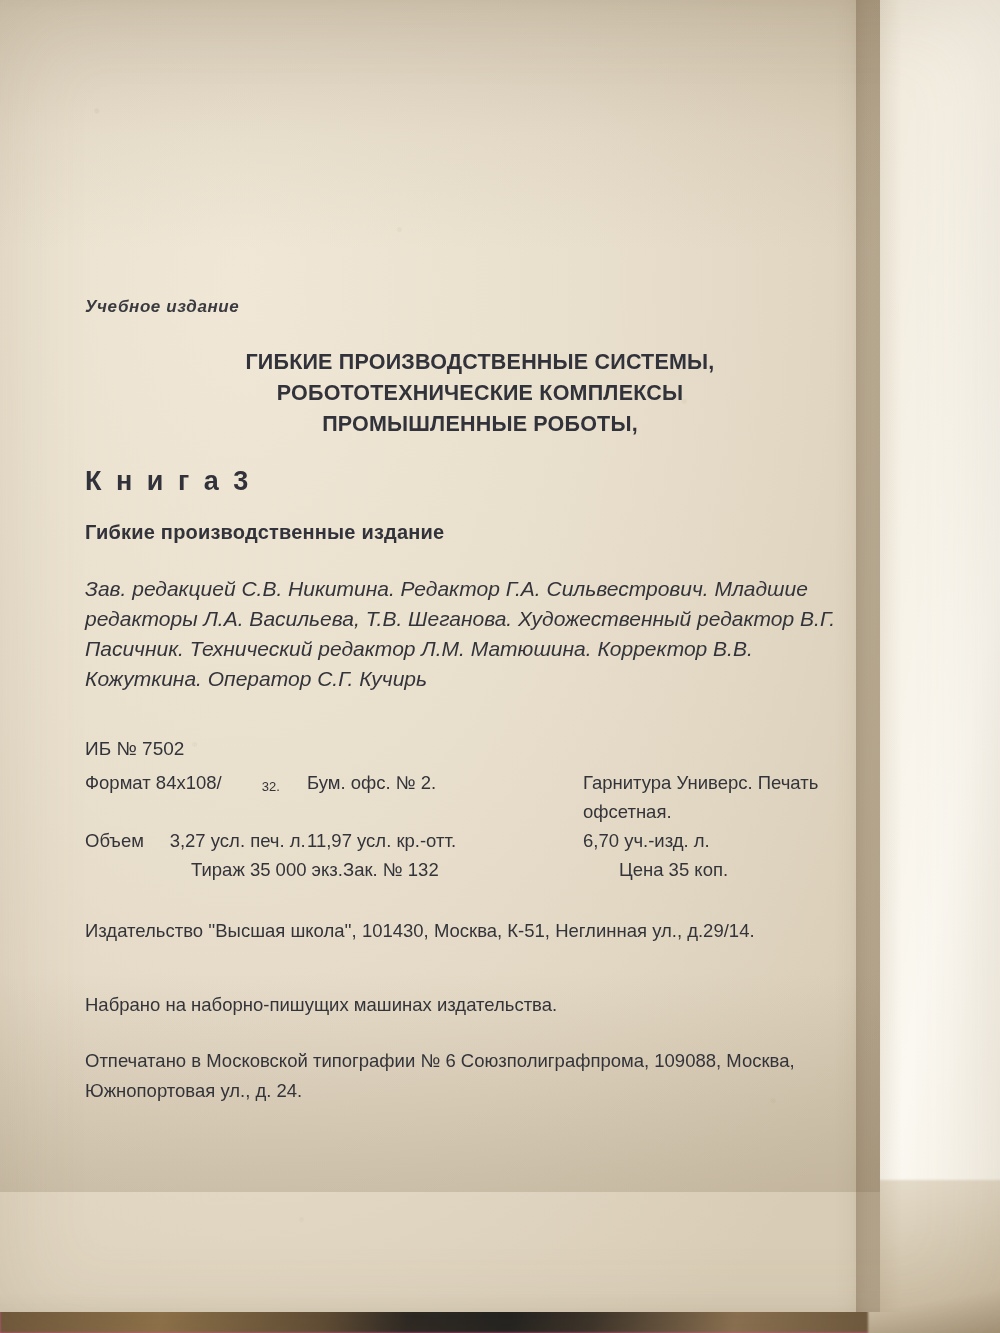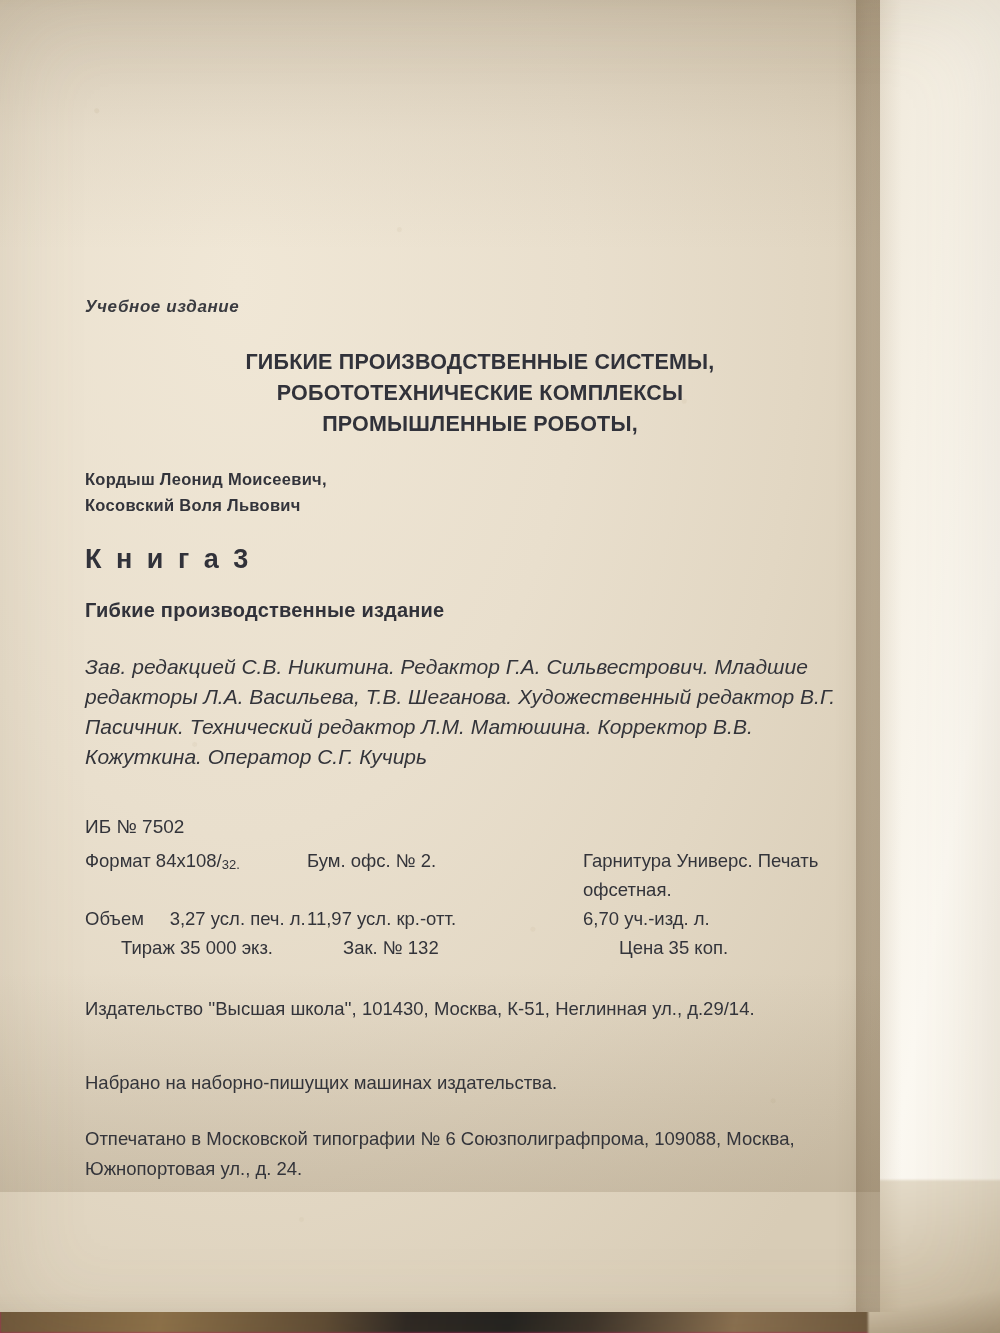--- a/index.html
+++ b/index.html
@@ -12,21 +12,21 @@
     height: 1333px;
     overflow: hidden;
     font-family: "Liberation Sans", sans-serif;
   }
 
   
   .photo {
     position: relative;
     width: 1000px;
     height: 1333px;
-    background: #be185d;
+    background: #ec4899;
     overflow: hidden;
   }
 
   
   .backdrop {
     position: absolute;
     left: 0; right: 0; bottom: 0;
     height: 150px;
     background:
       linear-gradient(100deg, #6a5338 0%, #8d7149 18%, #5d4a33 34%,
@@ -182,26 +182,27 @@
   .specs {
     font-size: 18.5px;
     line-height: 29px;
     color: #33343a;
     margin-bottom: 32px;
   }
   .specs .row { display: flex; }
   .specs .c1 { width: 222px; }
   .specs .c2 { width: 276px; }
   .specs .c3 { flex: 1; }
-  .specs .row.indent .c1 { width: 222px; padding-left: 36px; }
+  .specs .row.indent .c1 { width: 222px; padding-left: 36px; text-align: right; }
   .frac {
     display: inline-block;
     position: relative;
     width: 30px;
     text-align: left;
+    margin-left: 40px;
   }
   .frac sub { font-size: 13px; vertical-align: -2px; }
 
   .publisher {
     font-size: 18.5px;
     line-height: 30px;
     color: #33343a;
     margin-bottom: 28px;
     width: 770px;
   }
@@ -245,24 +246,20 @@
     <div class="text-block">
 
       <div class="imprint-kicker">Учебное издание</div>
 
       <div class="series-title">
         <div>ГИБКИЕ ПРОИЗВОДСТВЕННЫЕ СИСТЕМЫ,</div>
         <div>РОБОТОТЕХНИЧЕСКИЕ КОМПЛЕКСЫ</div>
         <div>ПРОМЫШЛЕННЫЕ РОБОТЫ,</div>
       </div>
 
-      <div class="authors">
-        <div>Кордыш Леонид Моисеевич,</div>
-        <div>Косовский Воля Львович</div>
-      </div>
 
       <div class="book-no">К н и г а  3</div>
 
       <div class="book-title">Гибкие производственные издание</div>
 
       <div class="staff">Зав. редакцией С.В. Никитина. Редактор Г.А. Сильвестрович. Младшие редакторы Л.А. Васильева, Т.В. Шеганова. Художественный редактор В.Г. Пасичник. Технический редактор Л.М. Матюшина. Корректор В.В. Кожуткина. Оператор С.Г. Кучирь</div>
 
       <div class="ib-line">ИБ № 7502</div>
 
       <div class="specs">

